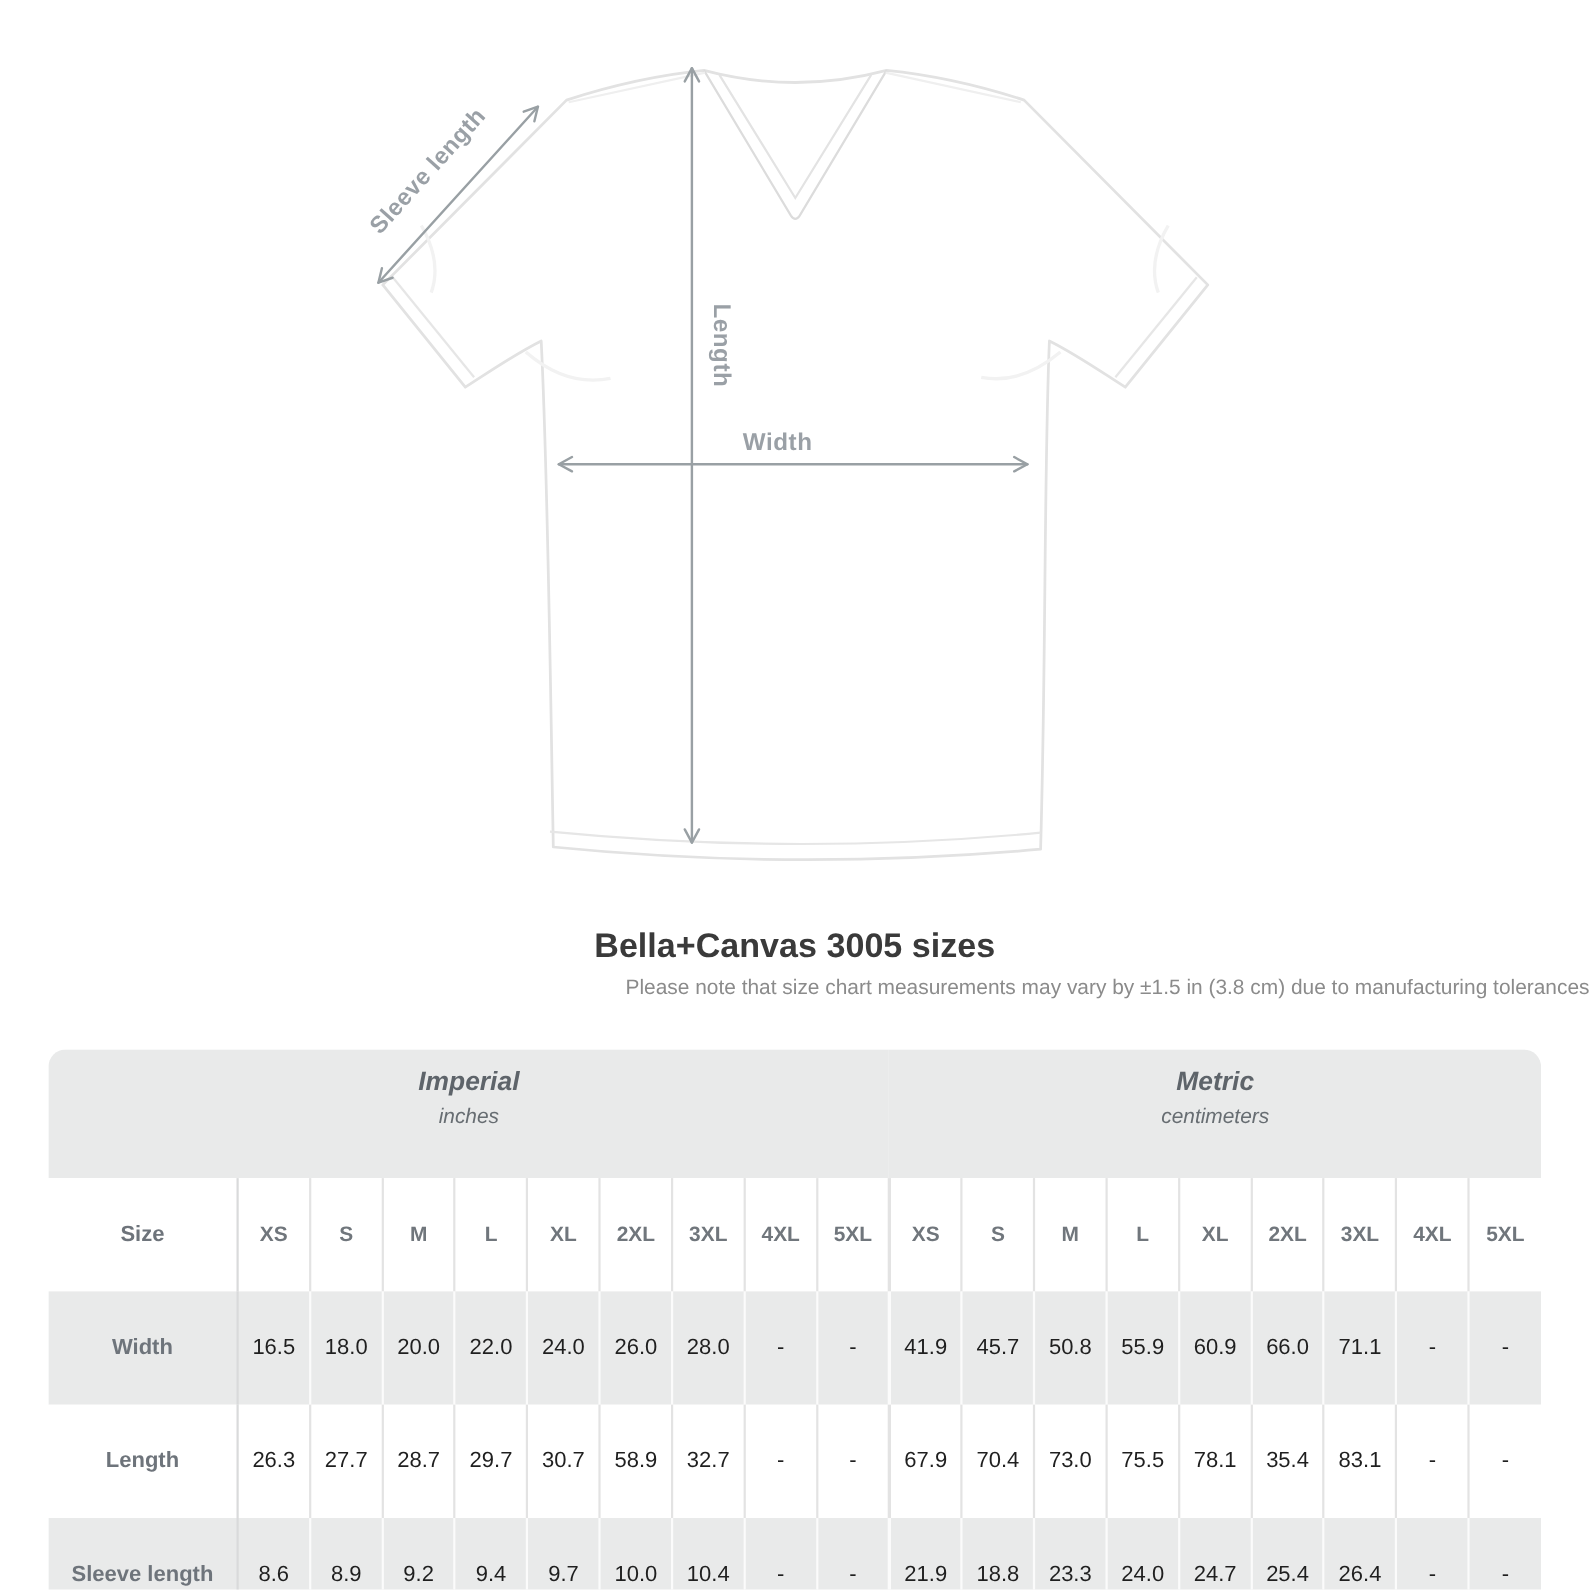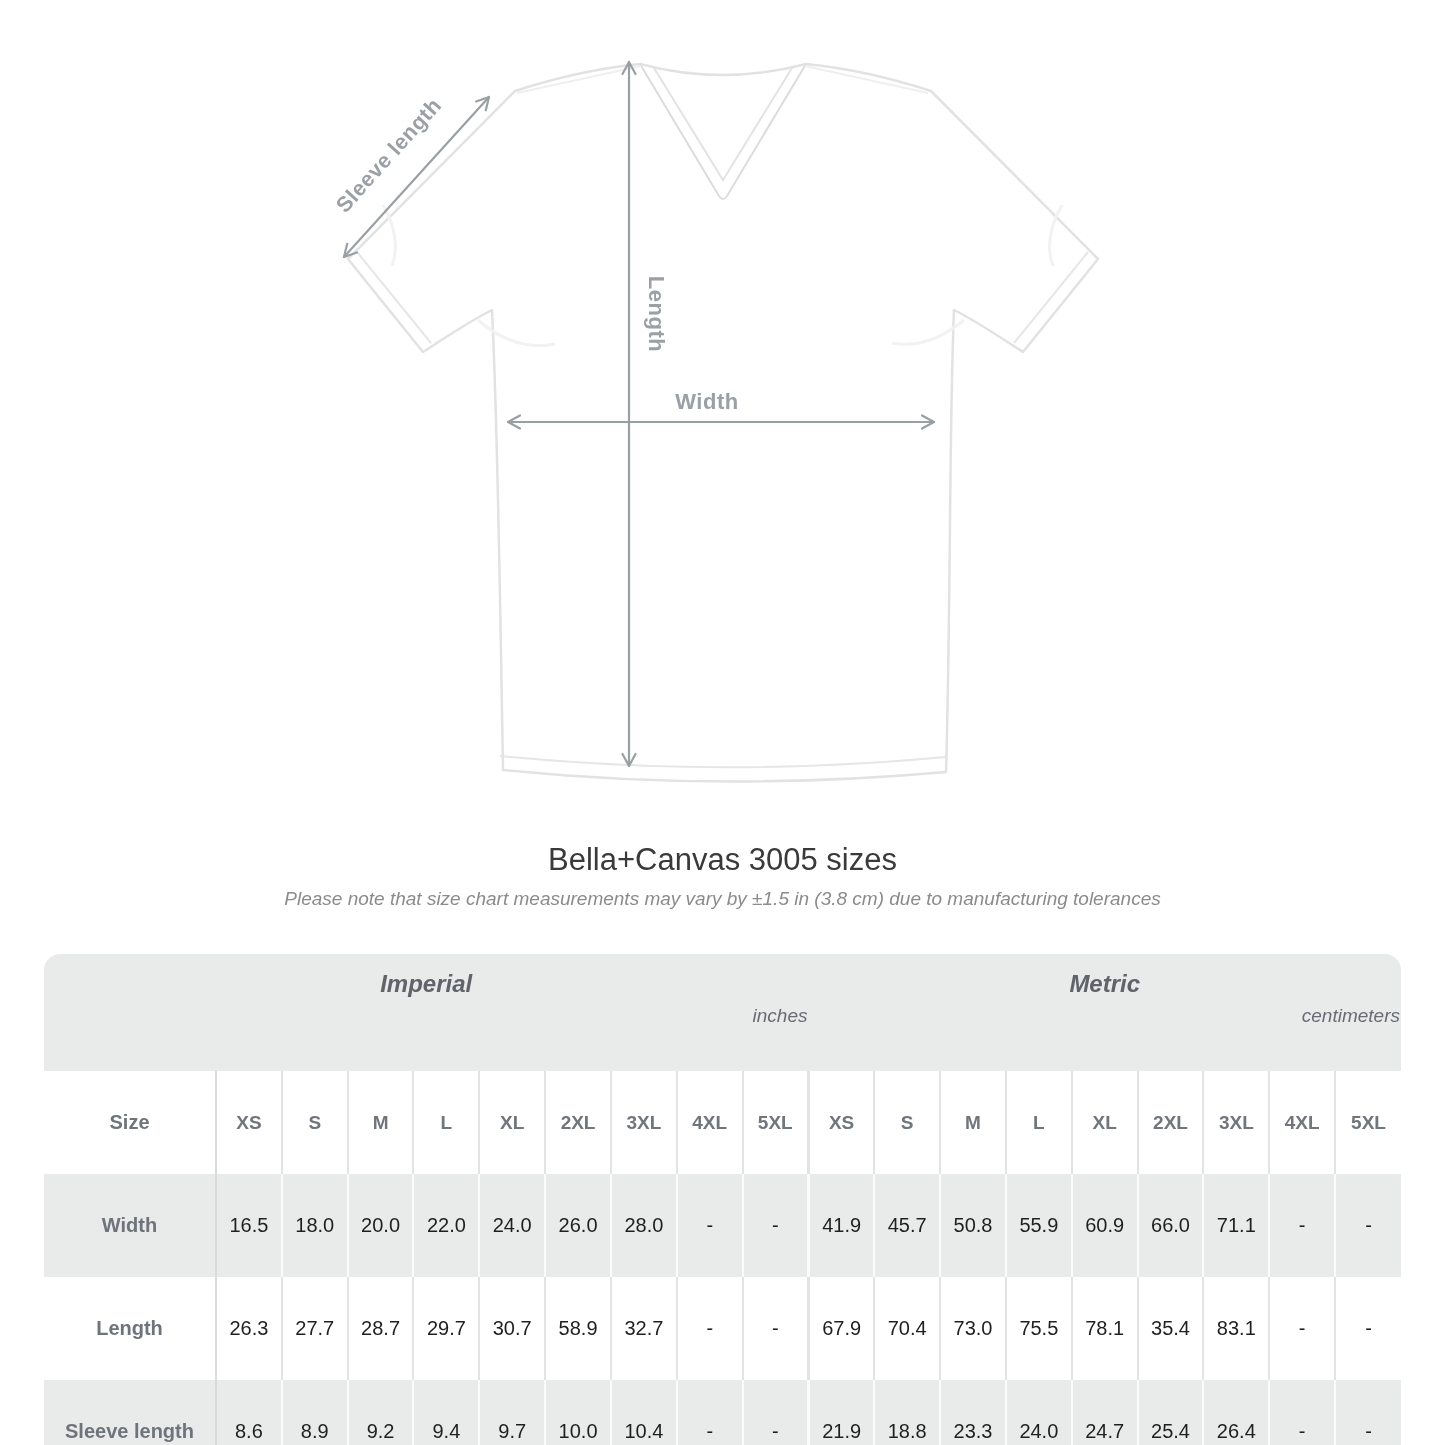--- a/index.html
+++ b/index.html
@@ -14,45 +14,44 @@
   svg text {
     font-family: "Liberation Sans", "DejaVu Sans", sans-serif;
     font-weight: bold;
     fill: #9aa0a6;
     letter-spacing: 0.5px;
   }
   .page-title {
     margin: 14px 0 0;
     text-align: center;
     font-size: 31px;
-    font-weight: normal;
+    font-weight: bold;
     color: #3a3a3a;
   }
   .page-subtitle {
     margin: 10px 0 0;
-    text-align: center;
+    text-align: right;
     font-size: 19px;
-    font-style: italic;
     color: #8b8b8b;
   }
   .table-wrap {
     margin: 44px 44px 0;
     border-radius: 16px;
     overflow: hidden;
   }
   table { width: 100%; border-collapse: collapse; table-layout: fixed; }
   col.label-col { width: 172px; }
   tr.band th {
     background: #e9eaea;
     height: 100px;
     vertical-align: top;
     padding-top: 16px;
   }
   .g-label { font-size: 24px; font-weight: bold; font-style: italic; color: #5e646a; }
-  .g-unit  { font-size: 19px; font-weight: normal; font-style: italic; color: #676d72; margin-top: 7px; text-align: right; }
+  .g-unit  { font-size: 19px; font-weight: normal; font-style: italic; color: #676d72; margin-top: 7px; }
   tbody tr { height: 103px; }
   tbody th, tbody td { text-align: center; vertical-align: middle; padding: 0; }
   tr.row-gray  { background: #e9eaea; }
   tr.row-white { background: #ffffff; }
   tr.row-white > *:not(:first-child) { border-left: 2px solid #e3e3e3; }
   tr.row-gray  > *:not(:first-child) { border-left: 2px solid #fbfbfb; }
   tbody tr > *:nth-child(2) { border-left: 2px solid #d9dadb !important; }
   tbody .group-start { border-left-width: 3px !important; }
   .row-label { font-size: 20px; font-weight: bold; color: #6e747b; }
   th.size-col { font-size: 19px; font-weight: bold; color: #70767c; }

